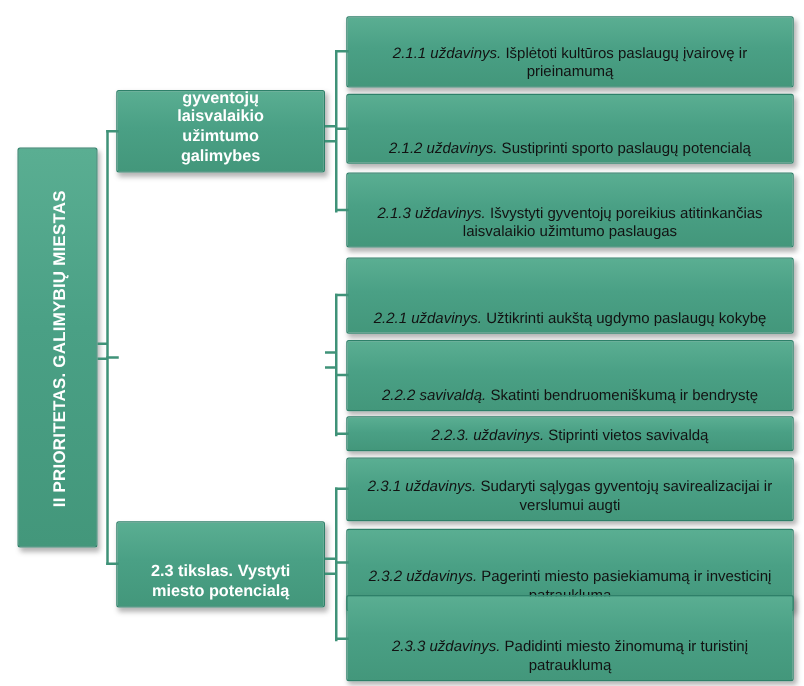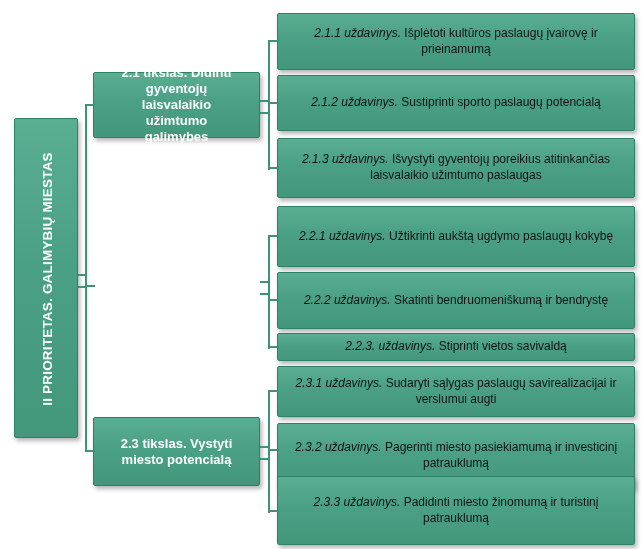--- a/index.html
+++ b/index.html
@@ -17,21 +17,21 @@
   }
   
   .node {
     position: absolute;
     box-sizing: border-box;
     background: linear-gradient(180deg, #5aae92 0%, #4aa085 45%, #43977b 100%);
     border: 1px solid #2e8069;
     border-radius: 2px;
     box-shadow: 2px 3px 4px rgba(90,90,90,0.45);
     display: flex;
-    align-items: center;
+    align-items: flex-end;
     justify-content: center;
     text-align: center;
   }
   .priority {
     left: 14px; top: 118px; width: 64px; height: 320px;
   }
   .priority .vtext {
     position: absolute;
     left: -128px; top: 128px;
     width: 320px; height: 64px;
@@ -121,35 +121,35 @@
   </div>
 
   <div class="node task task-4">
     <div>
       <span class="prefix">2.2.1 uždavinys.</span>
       <span>Užtikrinti aukštą ugdymo paslaugų kokybę</span>
     </div>
   </div>
   <div class="node task task-5">
     <div>
-      <span class="prefix">2.2.2 uždavinys.</span>
+      <span class="prefix">2.2.2 savivaldą.</span>
       <span>Skatinti bendruomeniškumą ir bendrystę</span>
     </div>
   </div>
   <div class="node task task-6">
     <div>
       <span class="prefix">2.2.3. uždavinys.</span>
       <span>Stiprinti vietos savivaldą</span>
     </div>
   </div>
 
   <div class="node task task-7">
     <div>
       <span class="prefix">2.3.1 uždavinys.</span>
-      <span>Sudaryti sąlygas paslaugų savirealizacijai ir verslumui augti</span>
+      <span>Sudaryti sąlygas gyventojų savirealizacijai ir verslumui augti</span>
     </div>
   </div>
   <div class="node task task-8">
     <div>
       <span class="prefix">2.3.2 uždavinys.</span>
       <span>Pagerinti miesto pasiekiamumą ir investicinį patrauklumą</span>
     </div>
   </div>
   <div class="node task task-9">
     <div>

